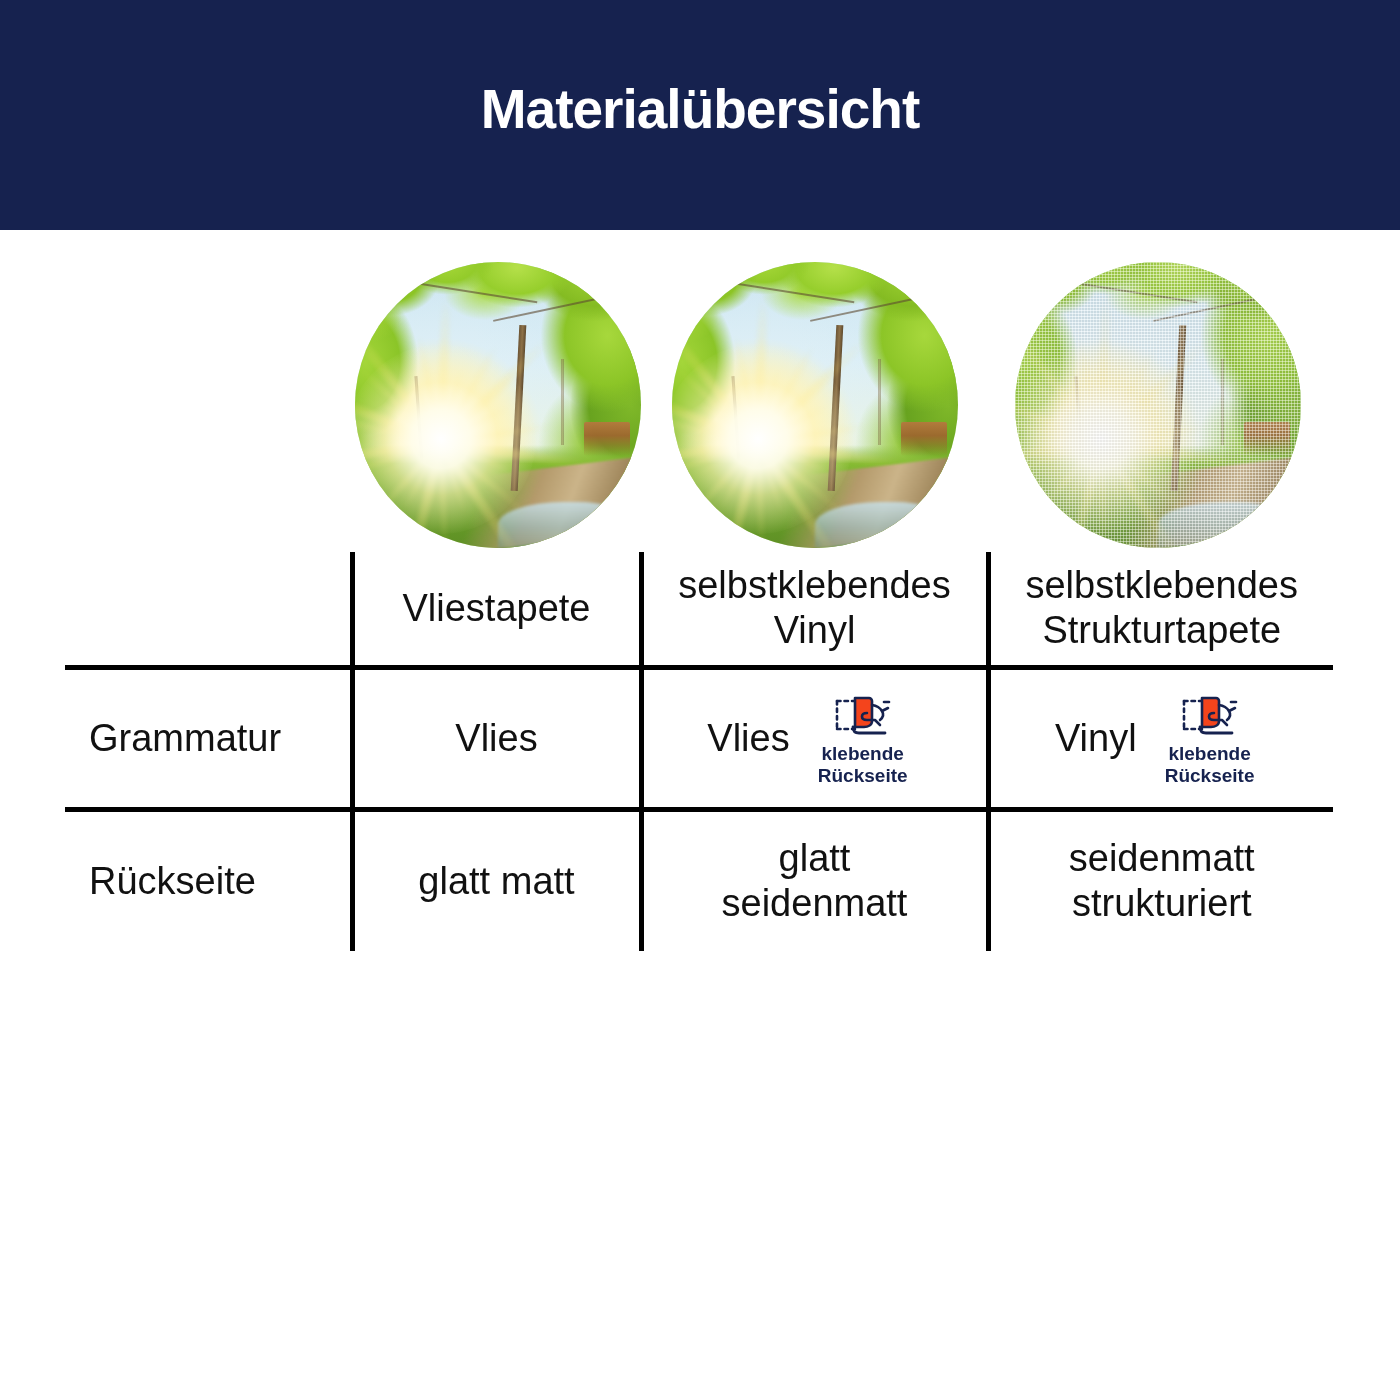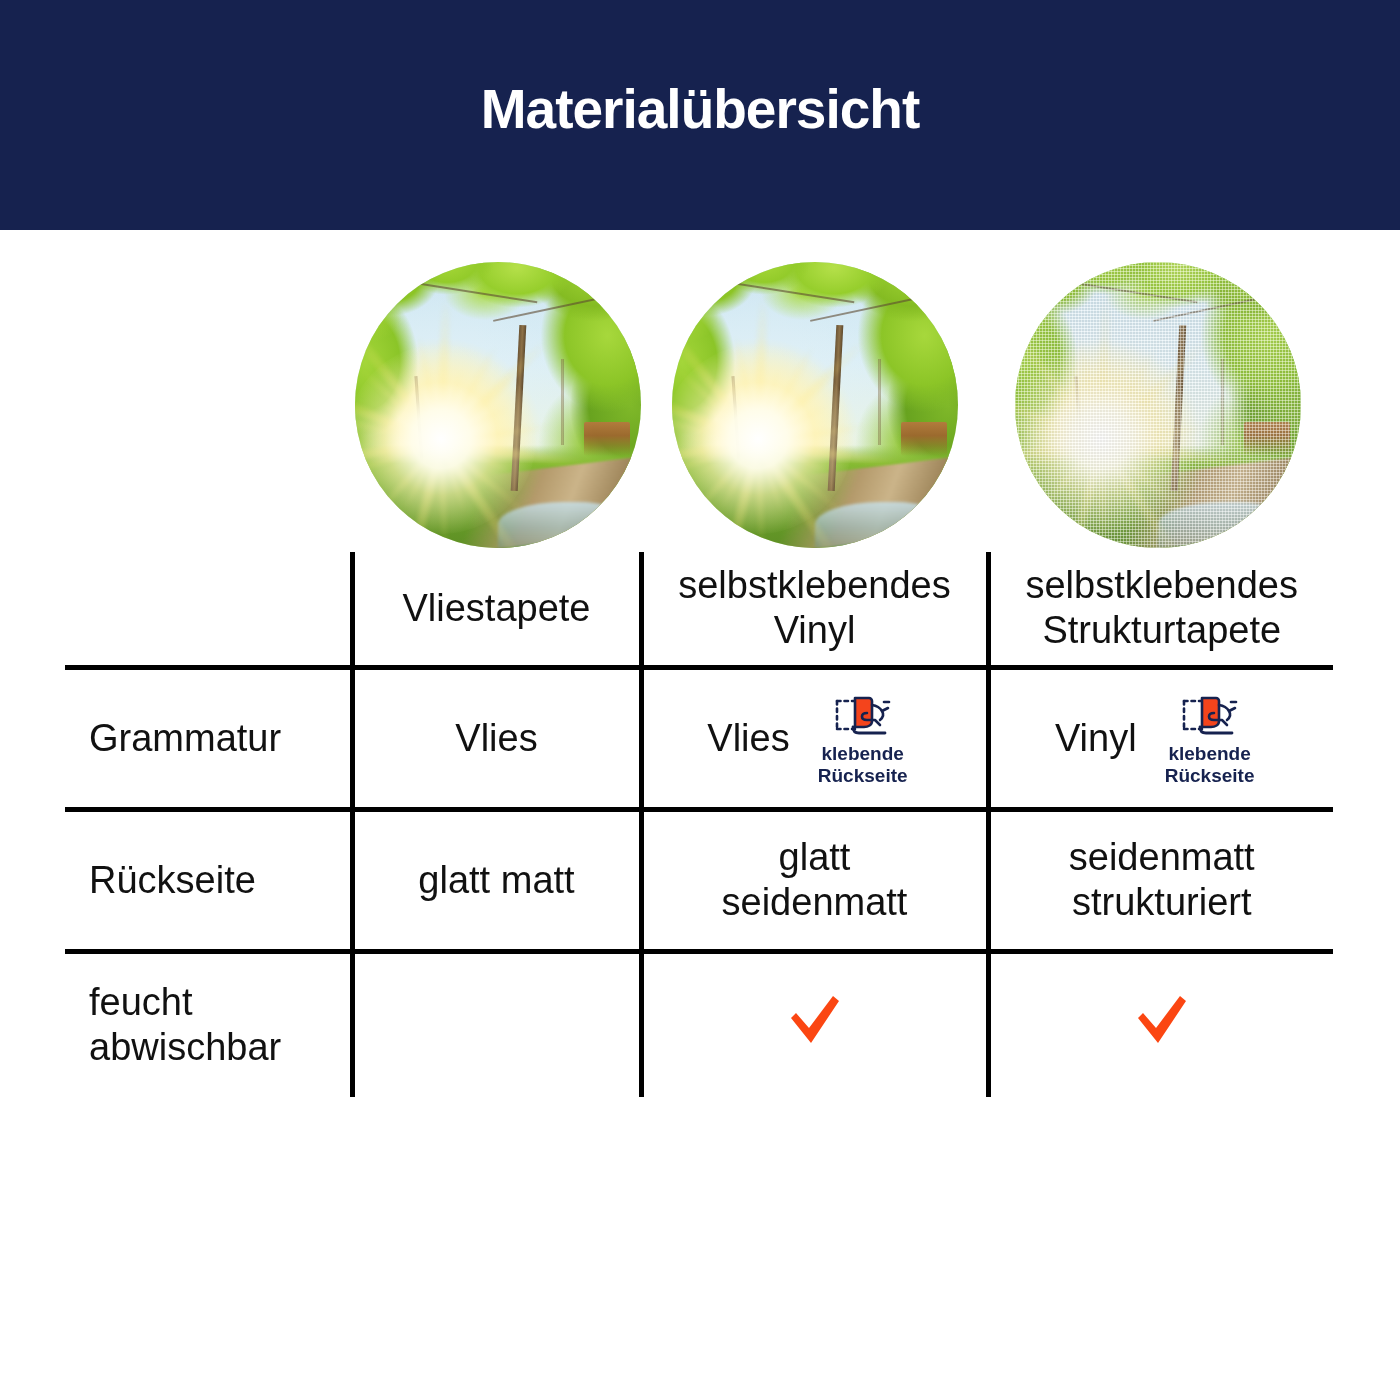--- a/index.html
+++ b/index.html
@@ -421,34 +421,16 @@
       <tr class="body r-ober">
         <td class="lbl">Rückseite</td>
         <td class="col multiline">glatt matt</td>
         <td class="col multiline">glatt
 seidenmatt</td>
         <td class="col multiline">seidenmatt
 strukturiert</td>
       </tr>
 
 
-      <tr class="body r-feucht">
-        <td class="lbl multiline">feucht abwischbar</td>
-        <td class="col"></td>
-        <td class="col">
-          <span class="check">
-            <svg width="56" height="52" viewBox="0 0 56 52">
-                <path d="M4 24 L9 19 L22 34 L46 2 L52 7 L24 49 Z" fill="#fb4612"></path>
-              </svg>
-          </span>
-        </td>
-        <td class="col">
-          <span class="check">
-            <svg width="56" height="52" viewBox="0 0 56 52">
-                <path d="M4 24 L9 19 L22 34 L46 2 L52 7 L24 49 Z" fill="#fb4612"></path>
-              </svg>
-          </span>
-        </td>
-      </tr>
 
     </tbody>
   </table>
 </div>
 
 </body></html>

